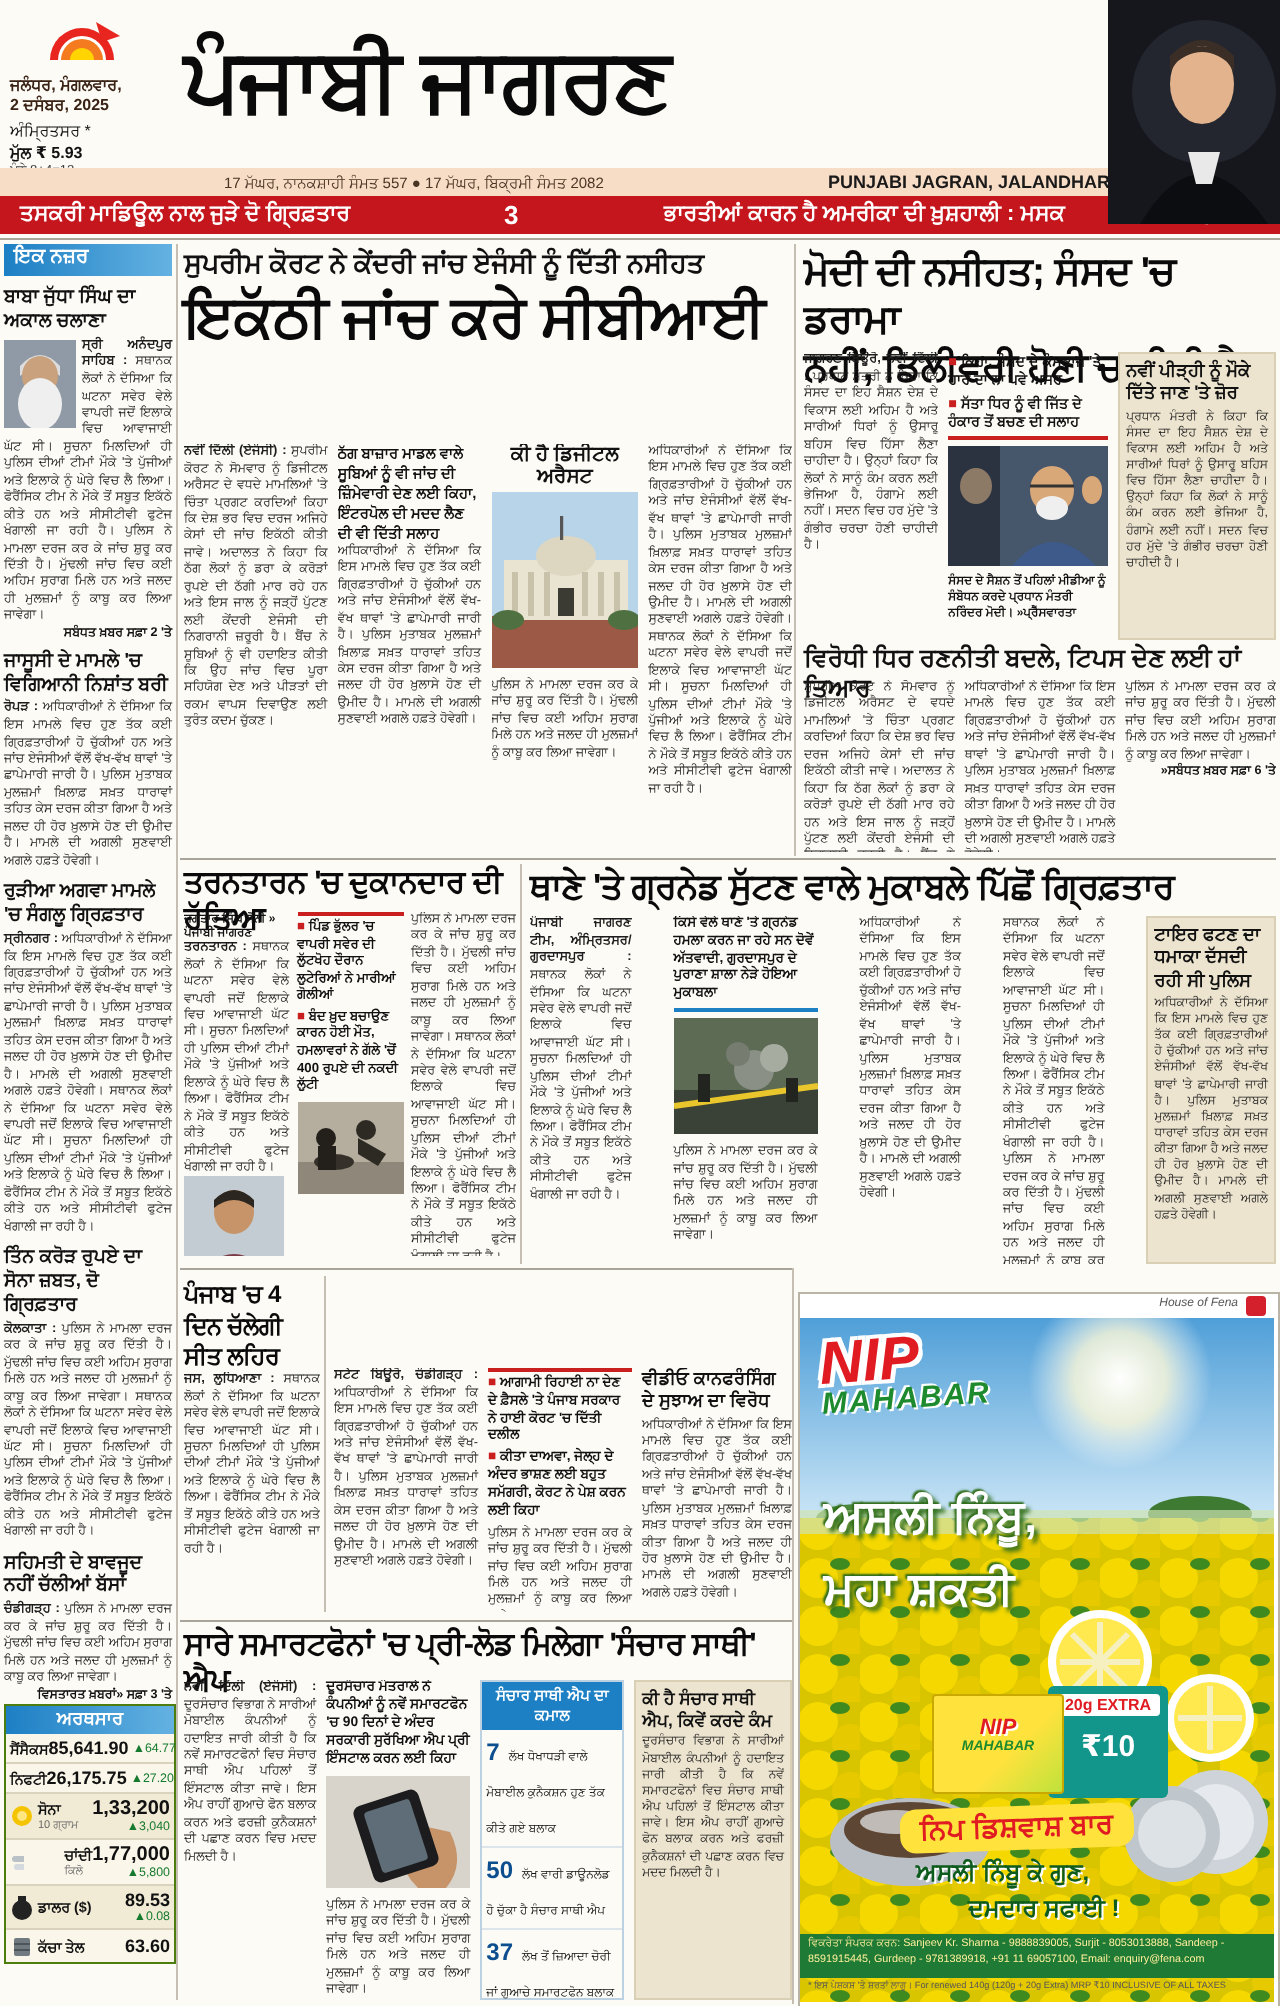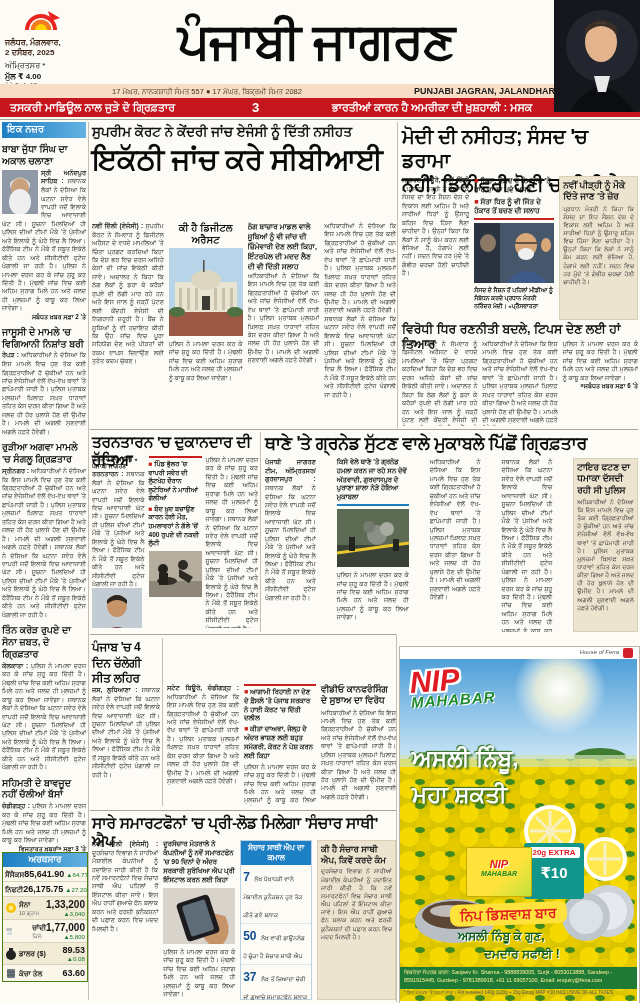--- a/index.html
+++ b/index.html
@@ -34,25 +34,25 @@
     <svg class="a" style="left:16px;top:0" width="40" height="30" viewBox="0 0 40 30">
       <path d="M4,24 A16,16 0 1 1 36,24 Z" fill="#e8251f"></path>
       <path d="M8,24 A12,12 0 1 1 32,24 Z" fill="#fff"></path>
       <path d="M9.5,24 A10.5,10.5 0 1 1 30.5,24 Z" fill="#f47b20"></path>
       <path d="M14,24 A6,6 0 1 1 26,24 Z" fill="#ffd400"></path>
       <path d="M27 5 L39 12 L30 15 Z" fill="#e8251f"></path>
     </svg>
     <div class="a b" style="top:32px;font-size:8px;color:#3a2315">ਜਲੰਧਰ, ਮੰਗਲਵਾਰ,</div>
     <div class="a b" style="top:42px;font-size:8px;color:#3a2315">2 ਦਸੰਬਰ, 2025</div>
     <div class="a" style="top:55px;font-size:8px">ਅੰਮ੍ਰਿਤਸਰ *</div>
-    <div class="a b" style="top:66px;font-size:8px">ਮੁੱਲ ₹ 4.00</div>
+    <div class="a b" style="top:66px;font-size:8px">ਮੁੱਲ ₹ 5.93</div>
     <div class="a" style="top:76px;font-size:6.5px;color:#444">ਪੰਨੇ 8+4=12</div>
   </div>
 
-  <div class="a hl" style="left:92px;top:0;width:448px;height:82px;font-size:50px;line-height:82px;text-align:center;letter-spacing:-1px">ਪੰਜਾਬੀ ਜਾਗਰਣ</div>
+  <div class="a hl" style="left:92px;top:0;width:448px;height:82px;font-size:44px;line-height:82px;letter-spacing:-1px">ਪੰਜਾਬੀ ਜਾਗਰਣ</div>
 
   <div class="a" style="right:0;top:0;width:86px;height:112px;z-index:6">
     <svg width="86" height="112" viewBox="0 0 86 112">
       <rect width="86" height="112" fill="#15171c"></rect>
       <circle cx="48" cy="46" r="36" fill="#23262e"></circle>
       <path d="M16 112 Q46 62 80 112 Z" fill="#0c0d10"></path>
       <path d="M40 76 L56 76 L52 92 L44 92 Z" fill="#e9e9e9"></path>
       <ellipse cx="47" cy="42" rx="16" ry="20" fill="#e2b38c"></ellipse>
       <path d="M31 36 Q47 10 63 36 L63 28 Q47 12 31 28 Z" fill="#3a2e26"></path>
       <path d="M31 34 Q47 18 63 34 L63 30 Q47 16 31 30 Z" fill="#3a2e26"></path>
@@ -149,20 +149,24 @@
     </div>
   </div>
 
   <div class="a kicker" style="left:92px;top:124px;width:304px">ਸੁਪਰੀਮ ਕੋਰਟ ਨੇ ਕੇਂਦਰੀ ਜਾਂਚ ਏਜੰਸੀ ਨੂੰ ਦਿੱਤੀ ਨਸੀਹਤ</div>
   <div class="a hl" style="left:92px;top:141px;width:306px;font-size:29px;line-height:1.26">
     <div>ਇਕੱਠੀ ਜਾਂਚ ਕਰੇ ਸੀਬੀਆਈ</div>
   </div>
 
   <div class="a" style="left:92px;top:222px;width:304px;height:204px;display:flex;gap:5px">
     <div class="j" style="width:72px;overflow:hidden"><span class="by">ਨਵੀਂ ਦਿੱਲੀ (ਏਜੰਸੀ) :</span> <span>ਸੁਪਰੀਮ ਕੋਰਟ ਨੇ ਸੋਮਵਾਰ ਨੂੰ ਡਿਜੀਟਲ ਅਰੈਸਟ ਦੇ ਵਧਦੇ ਮਾਮਲਿਆਂ 'ਤੇ ਚਿੰਤਾ ਪ੍ਰਗਟ ਕਰਦਿਆਂ ਕਿਹਾ ਕਿ ਦੇਸ਼ ਭਰ ਵਿਚ ਦਰਜ ਅਜਿਹੇ ਕੇਸਾਂ ਦੀ ਜਾਂਚ ਇਕੱਠੀ ਕੀਤੀ ਜਾਵੇ। ਅਦਾਲਤ ਨੇ ਕਿਹਾ ਕਿ ਠੱਗ ਲੋਕਾਂ ਨੂੰ ਡਰਾ ਕੇ ਕਰੋੜਾਂ ਰੁਪਏ ਦੀ ਠੱਗੀ ਮਾਰ ਰਹੇ ਹਨ ਅਤੇ ਇਸ ਜਾਲ ਨੂੰ ਜੜ੍ਹੋਂ ਪੁੱਟਣ ਲਈ ਕੇਂਦਰੀ ਏਜੰਸੀ ਦੀ ਨਿਗਰਾਨੀ ਜ਼ਰੂਰੀ ਹੈ। ਬੈਂਚ ਨੇ ਸੂਬਿਆਂ ਨੂੰ ਵੀ ਹਦਾਇਤ ਕੀਤੀ ਕਿ ਉਹ ਜਾਂਚ ਵਿਚ ਪੂਰਾ ਸਹਿਯੋਗ ਦੇਣ ਅਤੇ ਪੀੜਤਾਂ ਦੀ ਰਕਮ ਵਾਪਸ ਦਿਵਾਉਣ ਲਈ ਤੁਰੰਤ ਕਦਮ ਚੁੱਕਣ।</span></div>
+    <div style="width:72px;overflow:hidden">
+      <div class="b" style="font-size:7.4px;line-height:1.35">ਠੱਗ ਬਾਜ਼ਾਰ ਮਾਡਲ ਵਾਲੇ ਸੂਬਿਆਂ ਨੂੰ ਵੀ ਜਾਂਚ ਦੀ ਜ਼ਿੰਮੇਵਾਰੀ ਦੇਣ ਲਈ ਕਿਹਾ, ਇੰਟਰਪੋਲ ਦੀ ਮਦਦ ਲੈਣ ਦੀ ਵੀ ਦਿੱਤੀ ਸਲਾਹ</div>
+      <div class="j">ਅਧਿਕਾਰੀਆਂ ਨੇ ਦੱਸਿਆ ਕਿ ਇਸ ਮਾਮਲੇ ਵਿਚ ਹੁਣ ਤੱਕ ਕਈ ਗ੍ਰਿਫ਼ਤਾਰੀਆਂ ਹੋ ਚੁੱਕੀਆਂ ਹਨ ਅਤੇ ਜਾਂਚ ਏਜੰਸੀਆਂ ਵੱਲੋਂ ਵੱਖ-ਵੱਖ ਥਾਵਾਂ 'ਤੇ ਛਾਪੇਮਾਰੀ ਜਾਰੀ ਹੈ। ਪੁਲਿਸ ਮੁਤਾਬਕ ਮੁਲਜ਼ਮਾਂ ਖ਼ਿਲਾਫ਼ ਸਖ਼ਤ ਧਾਰਾਵਾਂ ਤਹਿਤ ਕੇਸ ਦਰਜ ਕੀਤਾ ਗਿਆ ਹੈ ਅਤੇ ਜਲਦ ਹੀ ਹੋਰ ਖ਼ੁਲਾਸੇ ਹੋਣ ਦੀ ਉਮੀਦ ਹੈ। ਮਾਮਲੇ ਦੀ ਅਗਲੀ ਸੁਣਵਾਈ ਅਗਲੇ ਹਫ਼ਤੇ ਹੋਵੇਗੀ।</div>
+    </div>
     <div style="width:74px;overflow:hidden">
       <div class="b" style="font-size:10px;text-align:center;margin-bottom:2px">ਕੀ ਹੈ ਡਿਜੀਟਲ ਅਰੈਸਟ</div>
       <svg width="74" height="88" viewBox="0 0 74 88">
         <rect width="74" height="88" fill="#b8d4e8"></rect>
         <rect y="62" width="74" height="26" fill="#9c5a46"></rect>
         <rect x="6" y="34" width="62" height="30" fill="#e9e4d2"></rect>
         <ellipse cx="37" cy="32" rx="15" ry="10" fill="#ddd7c2"></ellipse>
         <rect x="34" y="12" width="1.6" height="12" fill="#555"></rect>
         <g fill="#c9c2aa">
             <rect x="10" y="40" width="3" height="22"></rect>
@@ -172,24 +176,20 @@
             <rect x="53" y="40" width="3" height="22"></rect>
             <rect x="61" y="40" width="3" height="22"></rect>
           </g>
         <rect x="33" y="48" width="8" height="14" fill="#3b3b33"></rect>
         <g fill="#4f7040">
             <ellipse cx="8" cy="64" rx="8" ry="5"></ellipse>
             <ellipse cx="66" cy="64" rx="8" ry="5"></ellipse>
           </g>
       </svg>
       <div class="j">ਪੁਲਿਸ ਨੇ ਮਾਮਲਾ ਦਰਜ ਕਰ ਕੇ ਜਾਂਚ ਸ਼ੁਰੂ ਕਰ ਦਿੱਤੀ ਹੈ। ਮੁੱਢਲੀ ਜਾਂਚ ਵਿਚ ਕਈ ਅਹਿਮ ਸੁਰਾਗ ਮਿਲੇ ਹਨ ਅਤੇ ਜਲਦ ਹੀ ਮੁਲਜ਼ਮਾਂ ਨੂੰ ਕਾਬੂ ਕਰ ਲਿਆ ਜਾਵੇਗਾ।</div>
-    </div>
-    <div style="width:72px;overflow:hidden">
-      <div class="b" style="font-size:7.4px;line-height:1.35">ਠੱਗ ਬਾਜ਼ਾਰ ਮਾਡਲ ਵਾਲੇ ਸੂਬਿਆਂ ਨੂੰ ਵੀ ਜਾਂਚ ਦੀ ਜ਼ਿੰਮੇਵਾਰੀ ਦੇਣ ਲਈ ਕਿਹਾ, ਇੰਟਰਪੋਲ ਦੀ ਮਦਦ ਲੈਣ ਦੀ ਵੀ ਦਿੱਤੀ ਸਲਾਹ</div>
-      <div class="j">ਅਧਿਕਾਰੀਆਂ ਨੇ ਦੱਸਿਆ ਕਿ ਇਸ ਮਾਮਲੇ ਵਿਚ ਹੁਣ ਤੱਕ ਕਈ ਗ੍ਰਿਫ਼ਤਾਰੀਆਂ ਹੋ ਚੁੱਕੀਆਂ ਹਨ ਅਤੇ ਜਾਂਚ ਏਜੰਸੀਆਂ ਵੱਲੋਂ ਵੱਖ-ਵੱਖ ਥਾਵਾਂ 'ਤੇ ਛਾਪੇਮਾਰੀ ਜਾਰੀ ਹੈ। ਪੁਲਿਸ ਮੁਤਾਬਕ ਮੁਲਜ਼ਮਾਂ ਖ਼ਿਲਾਫ਼ ਸਖ਼ਤ ਧਾਰਾਵਾਂ ਤਹਿਤ ਕੇਸ ਦਰਜ ਕੀਤਾ ਗਿਆ ਹੈ ਅਤੇ ਜਲਦ ਹੀ ਹੋਰ ਖ਼ੁਲਾਸੇ ਹੋਣ ਦੀ ਉਮੀਦ ਹੈ। ਮਾਮਲੇ ਦੀ ਅਗਲੀ ਸੁਣਵਾਈ ਅਗਲੇ ਹਫ਼ਤੇ ਹੋਵੇਗੀ।</div>
     </div>
     <div class="j" style="width:72px;overflow:hidden"><span>ਅਧਿਕਾਰੀਆਂ ਨੇ ਦੱਸਿਆ ਕਿ ਇਸ ਮਾਮਲੇ ਵਿਚ ਹੁਣ ਤੱਕ ਕਈ ਗ੍ਰਿਫ਼ਤਾਰੀਆਂ ਹੋ ਚੁੱਕੀਆਂ ਹਨ ਅਤੇ ਜਾਂਚ ਏਜੰਸੀਆਂ ਵੱਲੋਂ ਵੱਖ-ਵੱਖ ਥਾਵਾਂ 'ਤੇ ਛਾਪੇਮਾਰੀ ਜਾਰੀ ਹੈ। ਪੁਲਿਸ ਮੁਤਾਬਕ ਮੁਲਜ਼ਮਾਂ ਖ਼ਿਲਾਫ਼ ਸਖ਼ਤ ਧਾਰਾਵਾਂ ਤਹਿਤ ਕੇਸ ਦਰਜ ਕੀਤਾ ਗਿਆ ਹੈ ਅਤੇ ਜਲਦ ਹੀ ਹੋਰ ਖ਼ੁਲਾਸੇ ਹੋਣ ਦੀ ਉਮੀਦ ਹੈ। ਮਾਮਲੇ ਦੀ ਅਗਲੀ ਸੁਣਵਾਈ ਅਗਲੇ ਹਫ਼ਤੇ ਹੋਵੇਗੀ।</span> <span>ਸਥਾਨਕ ਲੋਕਾਂ ਨੇ ਦੱਸਿਆ ਕਿ ਘਟਨਾ ਸਵੇਰ ਵੇਲੇ ਵਾਪਰੀ ਜਦੋਂ ਇਲਾਕੇ ਵਿਚ ਆਵਾਜਾਈ ਘੱਟ ਸੀ। ਸੂਚਨਾ ਮਿਲਦਿਆਂ ਹੀ ਪੁਲਿਸ ਦੀਆਂ ਟੀਮਾਂ ਮੌਕੇ 'ਤੇ ਪੁੱਜੀਆਂ ਅਤੇ ਇਲਾਕੇ ਨੂੰ ਘੇਰੇ ਵਿਚ ਲੈ ਲਿਆ। ਫੋਰੈਂਸਿਕ ਟੀਮ ਨੇ ਮੌਕੇ ਤੋਂ ਸਬੂਤ ਇਕੱਠੇ ਕੀਤੇ ਹਨ ਅਤੇ ਸੀਸੀਟੀਵੀ ਫੁਟੇਜ ਖੰਗਾਲੀ ਜਾ ਰਹੀ ਹੈ।</span></div>
   </div>
 
   <div class="a hl" style="left:402px;top:125px;width:236px;font-size:19.5px;line-height:1.22">
     <div>ਮੋਦੀ ਦੀ ਨਸੀਹਤ; ਸੰਸਦ 'ਚ ਡਰਾਮਾ</div>
     <div>ਨਹੀਂ, ਡਿਲੀਵਰੀ ਹੋਣੀ ਚਾਹੀਦੀ ਹੈ</div>
   </div>
 
   <div class="a" style="left:402px;top:176px;width:236px;display:flex;gap:5px">

